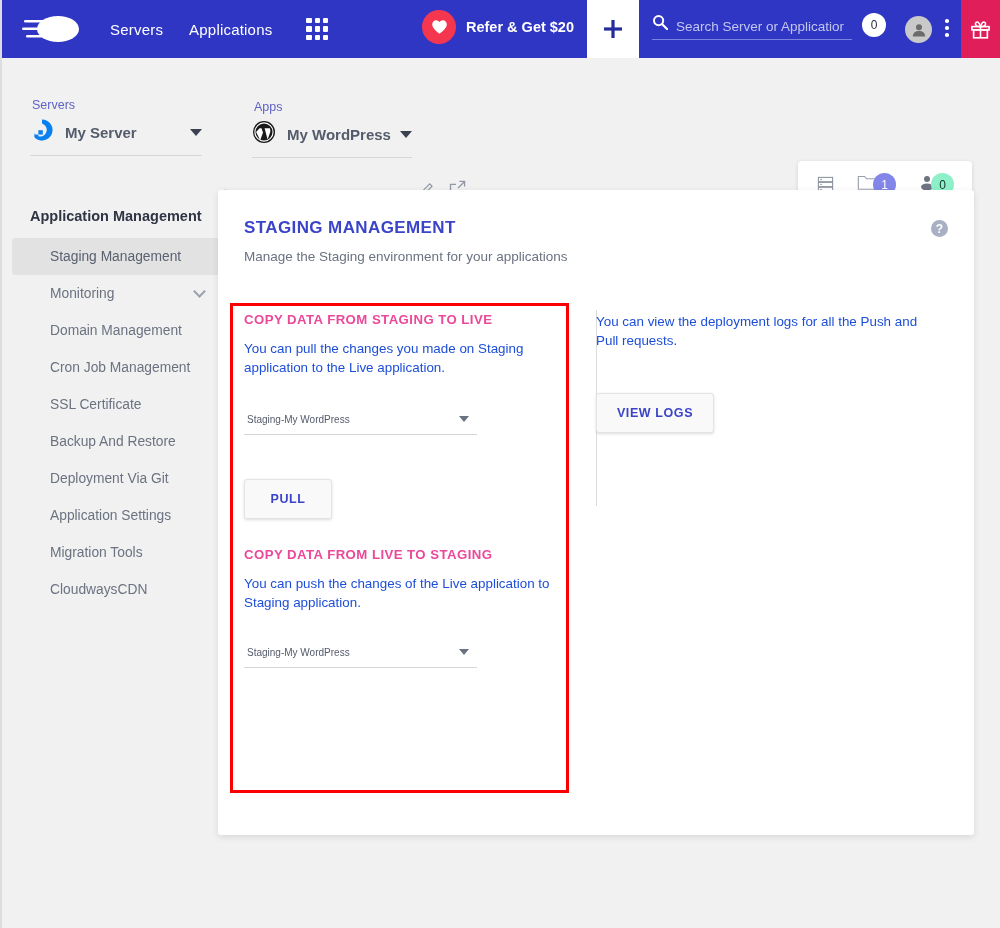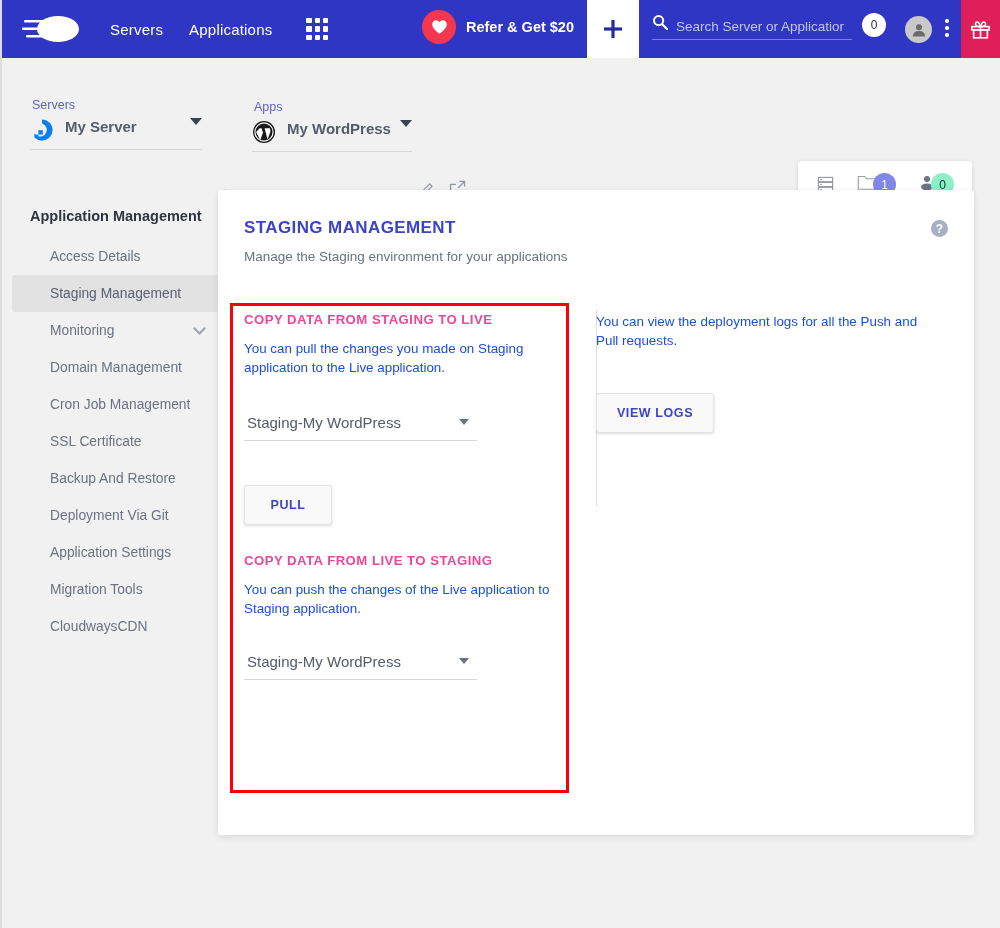--- a/index.html
+++ b/index.html
@@ -98,22 +98,22 @@
 
   
   .crumb-area { position: absolute; top: 58px; left: 0; right: 0; height: 125px; }
   .crumb {
     position: absolute; display: flex; flex-direction: column;
   }
   .crumb-label {
     font-size: 12.5px; color: #5e63c4; margin-bottom: 6px; padding-left: 2px;
   }
   .crumb-row {
-    display: flex; 
-    border-bottom: 1px solid #d6d6d6; padding-bottom: 3px; cursor: pointer;
+    display: flex; align-items: center;
+    border-bottom: 1px solid #d6d6d6; padding-bottom: 9px; cursor: pointer;
   }
   .crumb-name {
     font-size: 15px; color: #545b6b; font-weight: bold;
     margin-left: 11px; white-space: nowrap;
   }
   .caret-down {
     width: 0; height: 0; border-left: 6px solid transparent;
     border-right: 6px solid transparent; border-top: 7px solid #3b4151;
   }
   .crumb-sep {
@@ -201,21 +201,21 @@
     letter-spacing: .45px; margin-bottom: 12px;
   }
   .sect-desc {
     font-size: 13.4px; color: #1d4ed8; line-height: 1.45; margin-bottom: 36px;
   }
   .sel {
     position: relative; width: 233px; border-bottom: 1px solid #d7d7d7;
     padding: 0 0 9px 3px; display: flex; align-items: center;
     justify-content: space-between; cursor: pointer;
   }
-  .sel-val { font-size: 15px; color: #535a6b; }
+  .sel-val { font-size: 10px; color: #535a6b; }
   .sel-caret {
     width: 0; height: 0; border-left: 5px solid transparent;
     border-right: 5px solid transparent; border-top: 6px solid #6b7280;
     margin-right: 8px;
   }
   .btn {
     display: inline-flex; align-items: center; justify-content: center;
     min-width: 88px; height: 40px; padding: 0 18px;
     background: #f9f9fa; border: 1px solid #e4e4e8; border-radius: 3px;
     box-shadow: 0 1px 3px rgba(0,0,0,.14);
@@ -390,23 +390,20 @@
           </svg>
         </span>
         <span class="pill green">0</span>
       </span>
     </div>
   </div>
 
   <div class="sidebar">
     <div class="sidebar-title">Application Management</div>
     <div id="side-items">
-        <div class="side-item">
-          <span>Access Details</span>
-        </div>
         <div class="side-item active">
           <span>Staging Management</span>
         </div>
         <div class="side-item">
           <span>Monitoring</span>
           <span class="chev"></span>
         </div>
         <div class="side-item">
           <span>Domain Management</span>
         </div>

